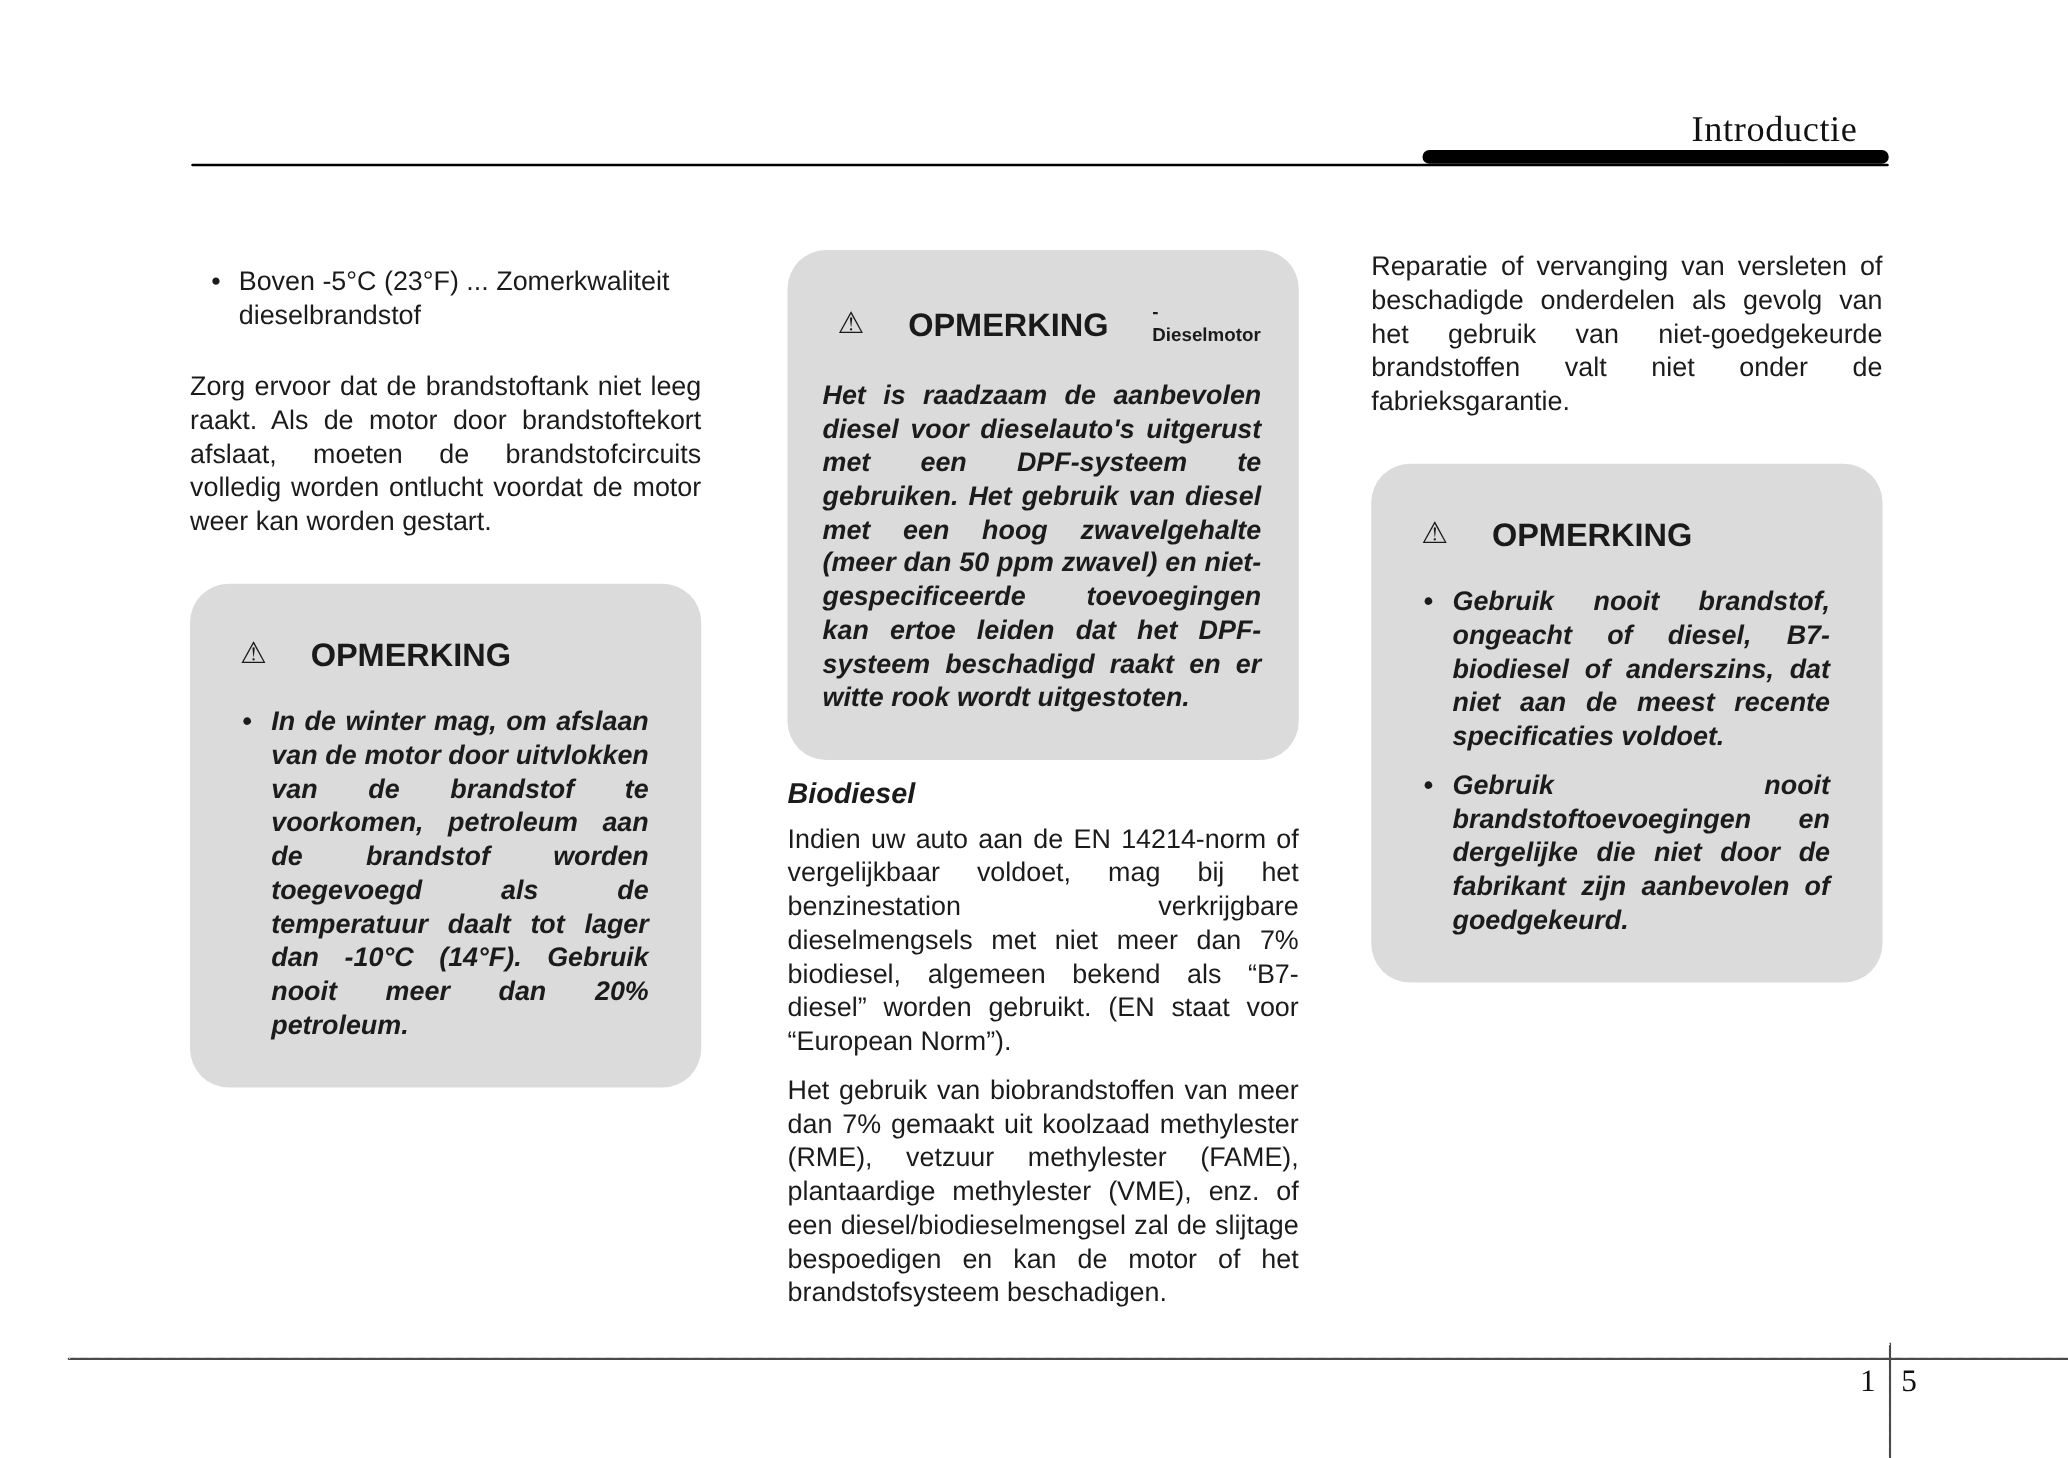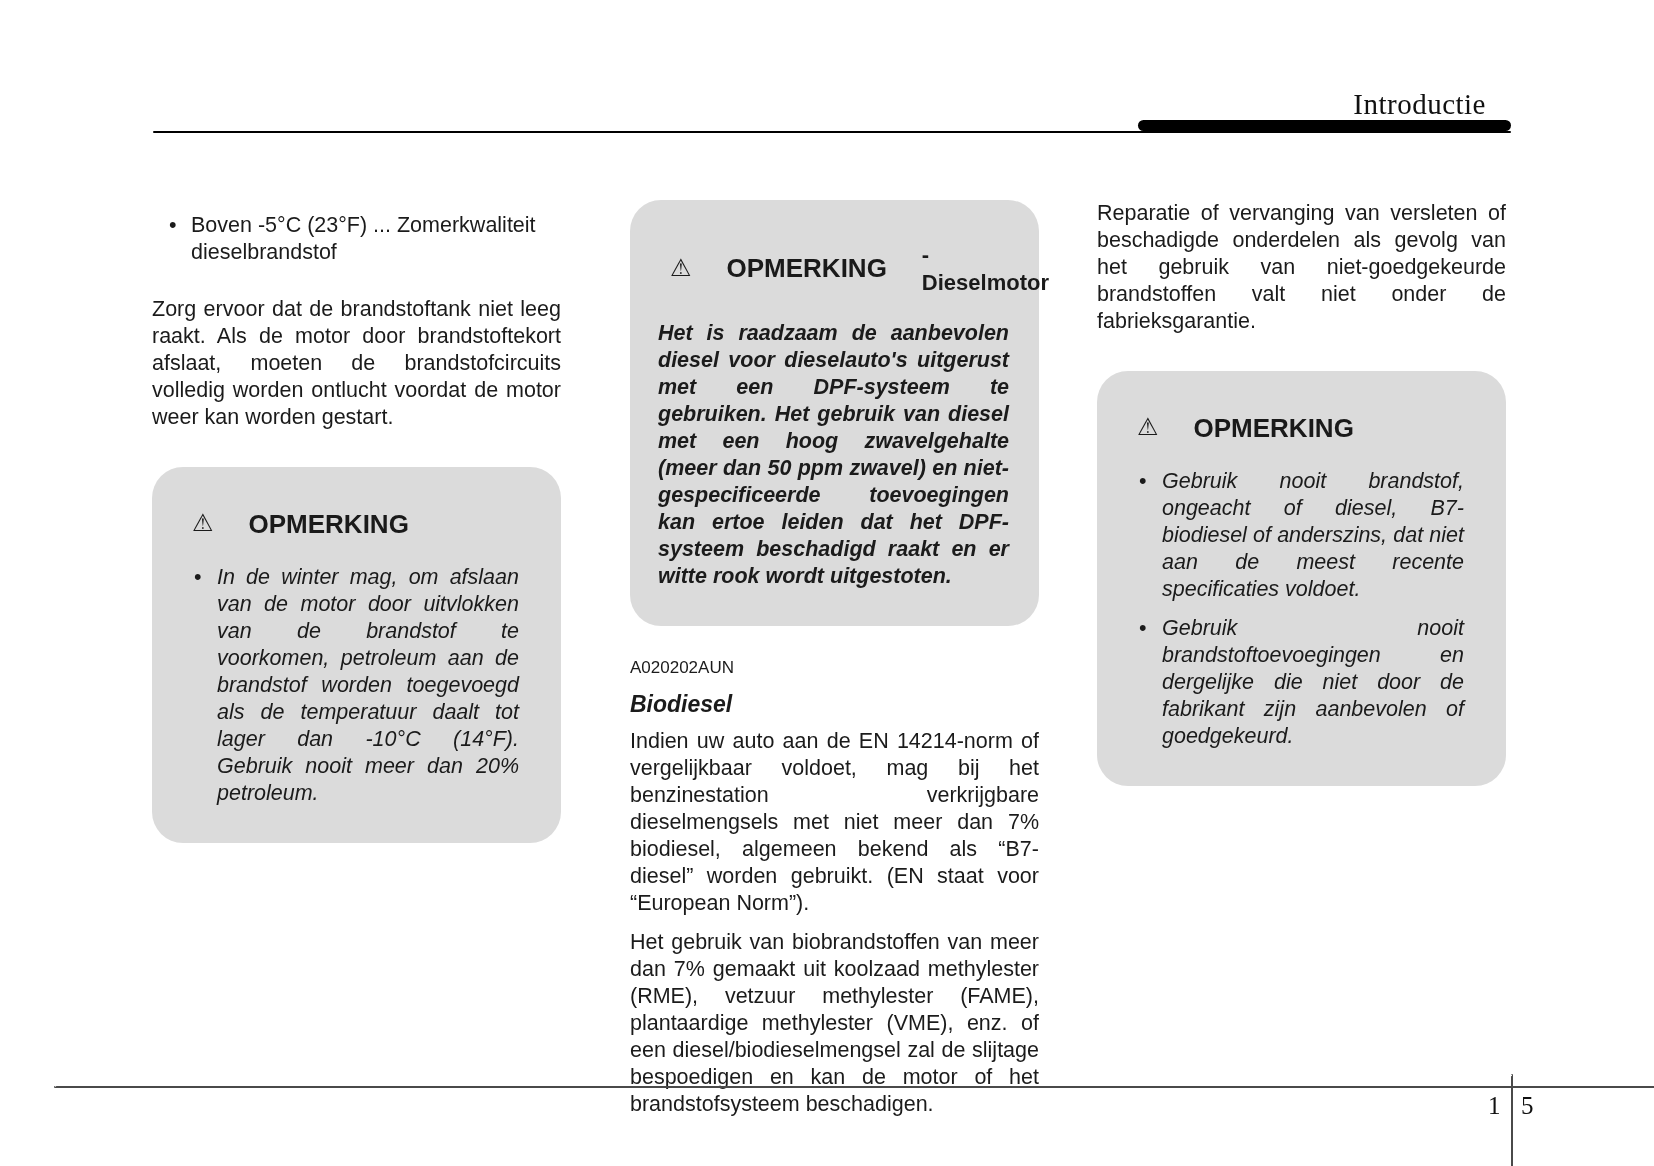--- a/index.html
+++ b/index.html
@@ -45,26 +45,26 @@
     padding:17px 18px 24px 16px;
     margin-top:36px;
   }
   .note-box.first{ margin-top:0; }
   .note-title{
     display:flex; align-items:center; gap:11px;
     font-size:26px; font-weight:bold; color:#1a1a1a;
     margin-bottom:12px; text-align:left;
   }
   .warning-icon{ font-size:24px; font-weight:normal; line-height:1; transform:translateY(-1px); }
-  .note-subtitle{ font-size:22px; font-weight:bold; }
+  .note-subtitle{ font-size:15px; font-weight:bold; }
 
   .note-bullets{ list-style:none; }
   .note-bullets li{
     position:relative; padding-left:25px; margin-bottom:9px;
-    font-weight:normal; font-style:italic; text-align:justify;
+    font-weight:bold; font-style:italic; text-align:justify;
   }
   .note-bullets li::before{ content:"•"; position:absolute; left:2px; top:0; font-style:normal; }
 
   .note-body{ font-weight:bold; font-style:italic; text-align:justify; }
 
   
   .section-code{ font-size:17px; margin-top:31px; text-align:left; }
   .section-title{ font-size:23px; font-weight:bold; font-style:italic; margin-top:7px; margin-bottom:9px; text-align:left; }
 
   
@@ -113,21 +113,20 @@
   <div class="col col-2">
     <div class="note-box first">
       <div class="note-title">
         <span class="warning-icon">⚠</span>
         <span>OPMERKING</span>
         <span class="note-subtitle">- Dieselmotor</span>
       </div>
       <div class="note-body">Het is raadzaam de aanbevolen diesel voor dieselauto's uitgerust met een DPF-systeem te gebruiken. Het gebruik van diesel met een hoog zwavelgehalte (meer dan 50 ppm zwavel) en niet-gespecificeerde toevoegingen kan ertoe leiden dat het DPF-systeem beschadigd raakt en er witte rook wordt uitgestoten.</div>
     </div>
 
-    <div class="section-code">A020202AUN</div>
     <div class="section-title">Biodiesel</div>
     <p class="para para-first">Indien uw auto aan de EN 14214-norm of vergelijkbaar voldoet, mag bij het benzinestation verkrijgbare dieselmengsels met niet meer dan 7% biodiesel, algemeen bekend als “B7-diesel” worden gebruikt. (EN staat voor “European Norm”).</p>
     <p class="para" style="margin-top:6px;">Het gebruik van biobrandstoffen van meer dan 7% gemaakt uit koolzaad methylester (RME), vetzuur methylester (FAME), plantaardige methylester (VME), enz. of een diesel/biodieselmengsel zal de slijtage bespoedigen en kan de motor of het brandstofsysteem beschadigen.</p>
   </div>
 
   <div class="col col-3">
     <p class="para para-first">Reparatie of vervanging van versleten of beschadigde onderdelen als gevolg van het gebruik van niet-goedgekeurde brandstoffen valt niet onder de fabrieksgarantie.</p>
 
     <div class="note-box">
       <div class="note-title">

